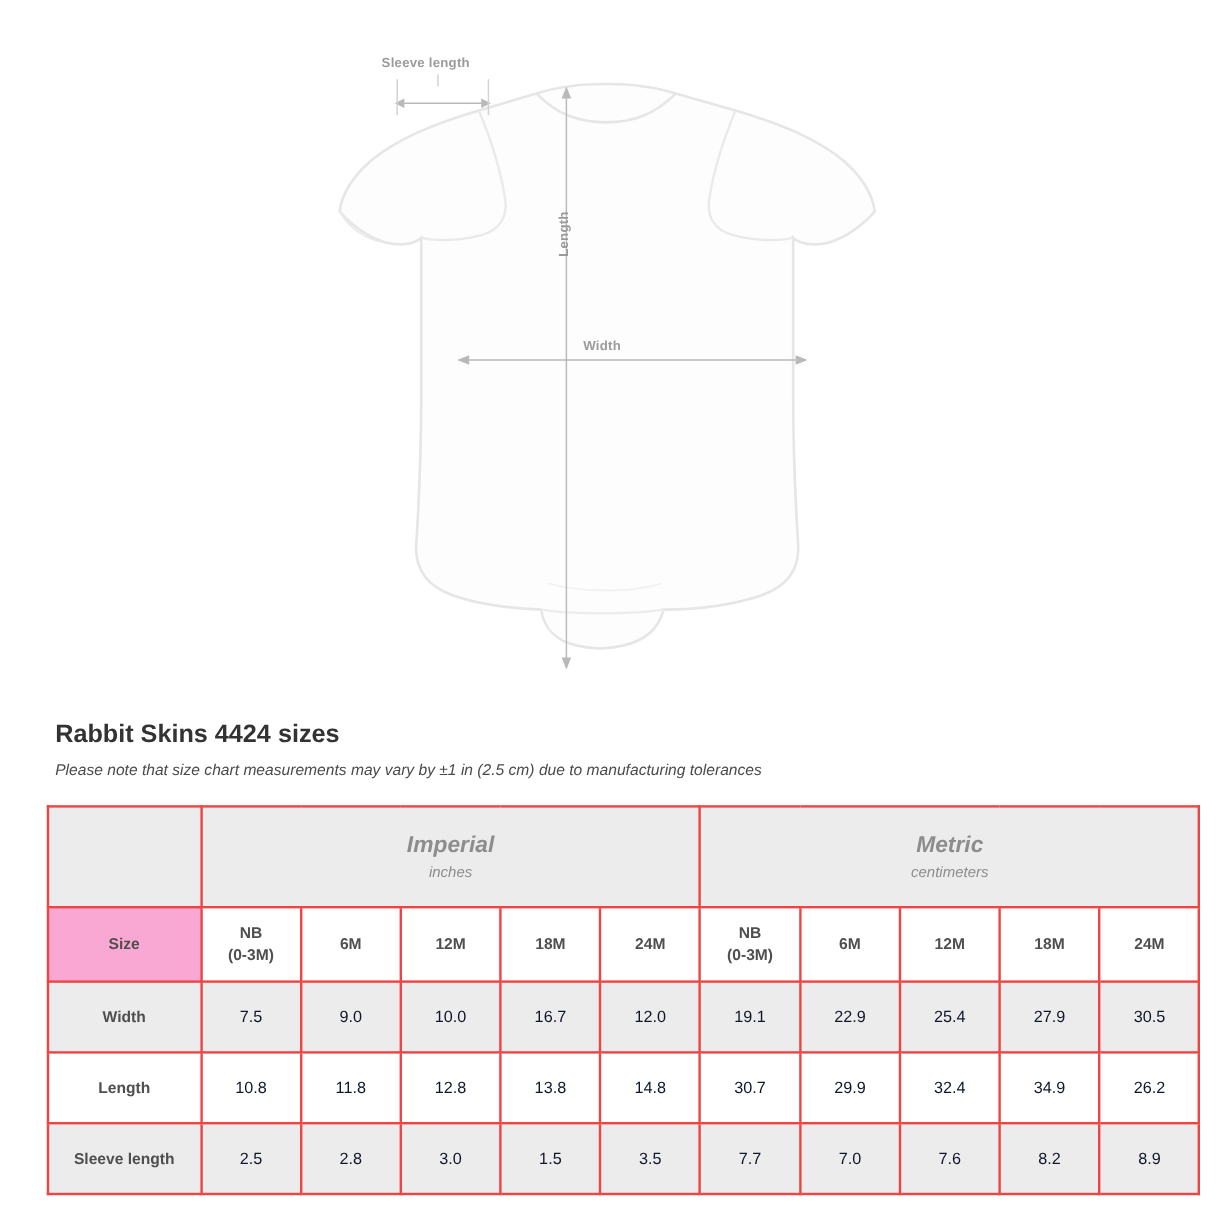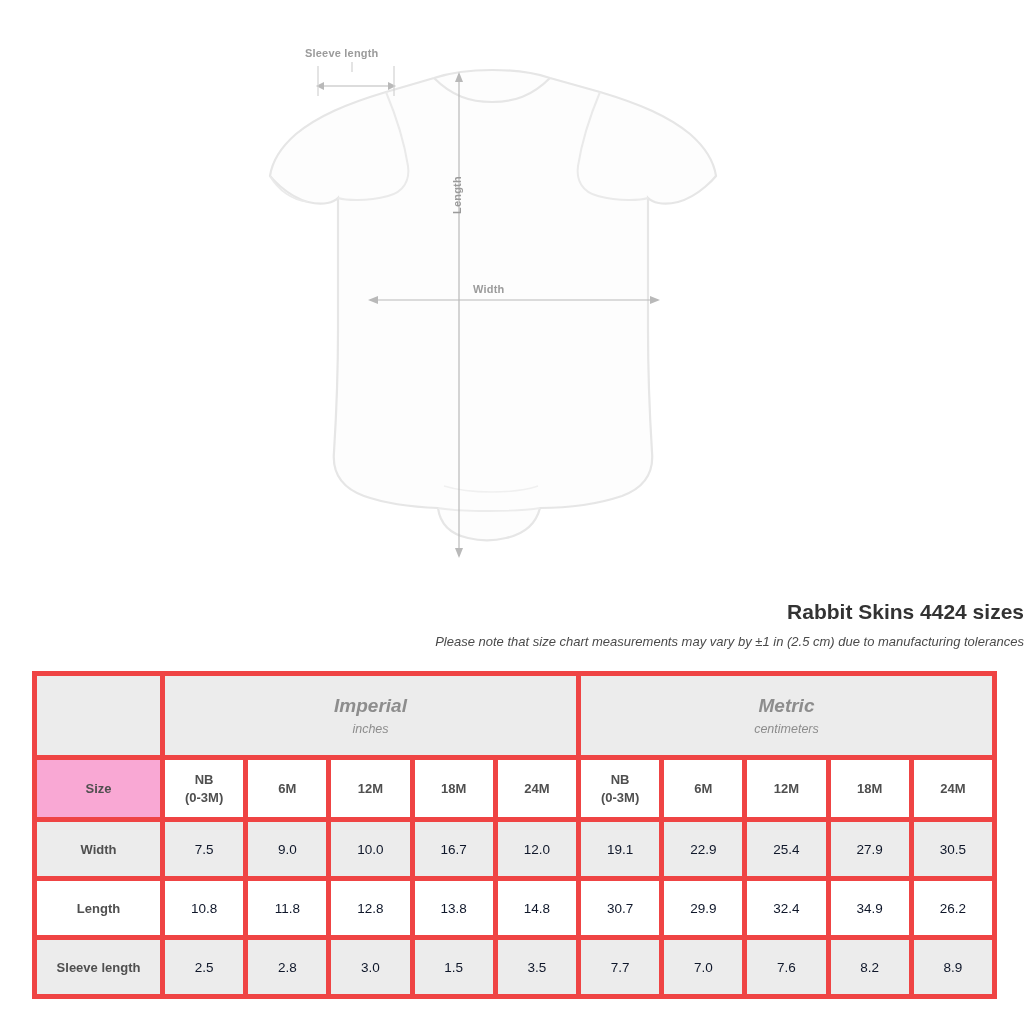--- a/index.html
+++ b/index.html
@@ -10,20 +10,21 @@
     height: 1024px;
     background: #ffffff;
     font-family: "Liberation Sans", sans-serif;
   }
   #page {
     position: relative;
     width: 1024px;
     height: 1024px;
     overflow: hidden;
     background: #ffffff;
+    padding-left: 13px;
   }
 
   
   #garment-area {
     position: relative;
     width: 1024px;
     height: 586px;
   }
   #garment-svg {
     position: absolute;
@@ -42,21 +43,21 @@
   #label-width  { left: 473px; top: 283px; }
   #label-length {
     left: 451px;
     top: 214px;
     transform: rotate(-90deg);
     transform-origin: left top;
   }
 
   
   #title-block {
-    text-align: right;
+    text-align: left;
     margin-top: 14px;
     margin-left: 33px;
   }
   #chart-title {
     font-size: 21px;
     font-weight: bold;
     color: #333333;
     margin: 0 0 10px 0;
   }
   #chart-note {
@@ -70,21 +71,21 @@
   #table-wrap {
     margin: 22px auto 0 auto;
     width: 960px;
   }
   table.size-table {
     border-collapse: collapse;
     width: 100%;
     table-layout: fixed;
   }
   table.size-table td, table.size-table th {
-    border: 5px solid #ef4444;
+    border: 2px solid #ef4444;
     text-align: center;
     vertical-align: middle;
     font-size: 13px;
     color: #4f4f4f;
   }
   
   tr.unit-row td {
     background: #ececec;
     height: 84px;
     padding: 0;

